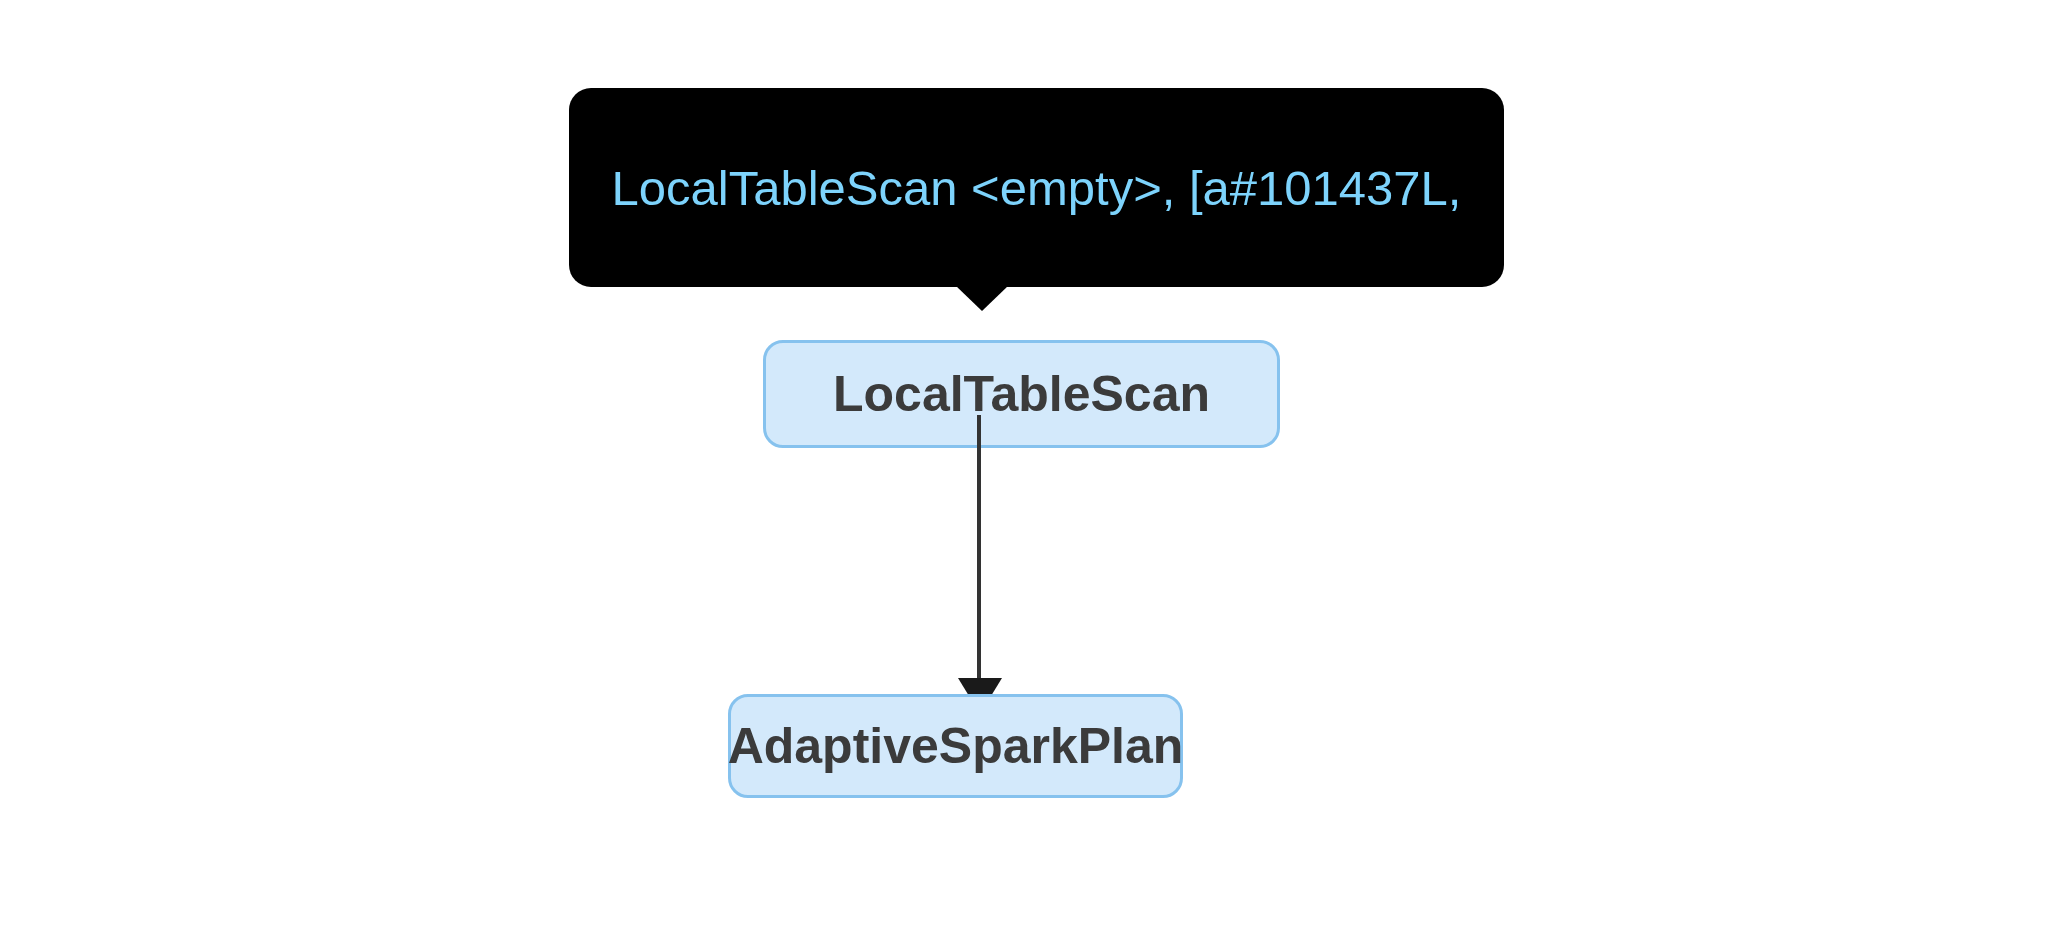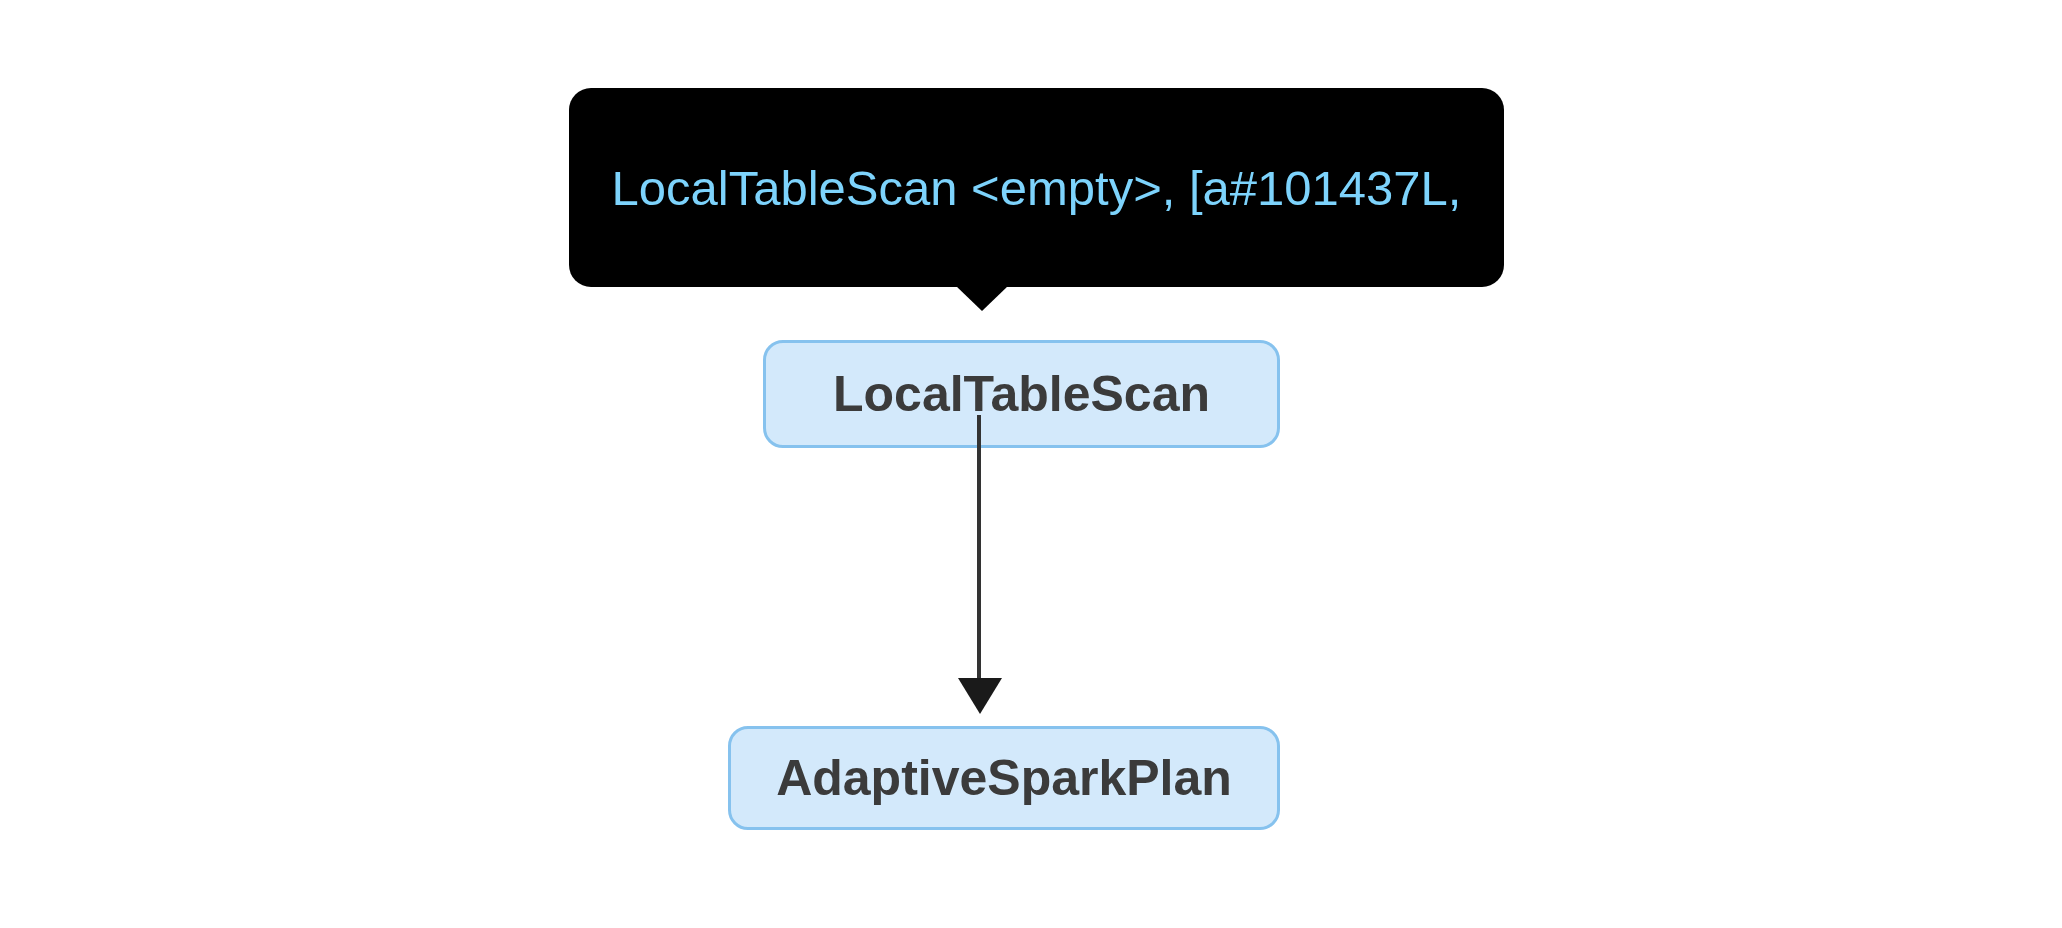--- a/index.html
+++ b/index.html
@@ -63,22 +63,22 @@
   }
   .node-localtablescan {
     left: 763px;
     top: 308px;
     width: 517px;
     height: 108px;
     margin-top: 32px;
   }
   .node-adaptivesparkplan {
     left: 728px;
-    top: 726px;
-    width: 552px;
+    top: 694px;
+    width: 455px;
     height: 104px;
   }
   
   .edge-line {
     position: absolute;
     left: 977px;
     top: 415px;
     width: 4px;
     height: 265px;
     background: #333333;

